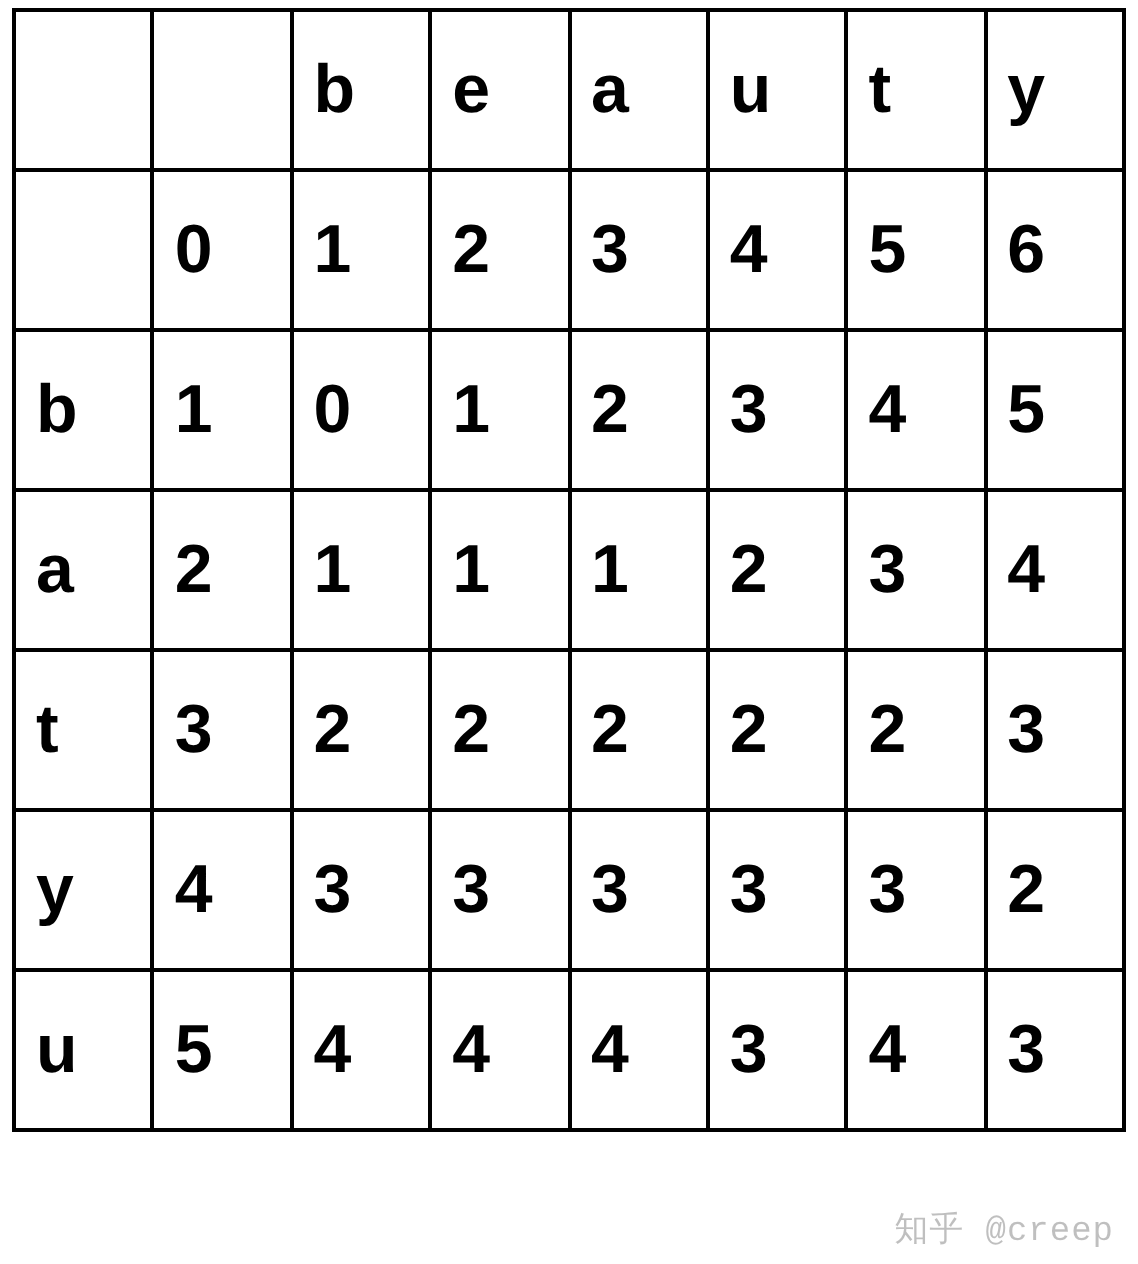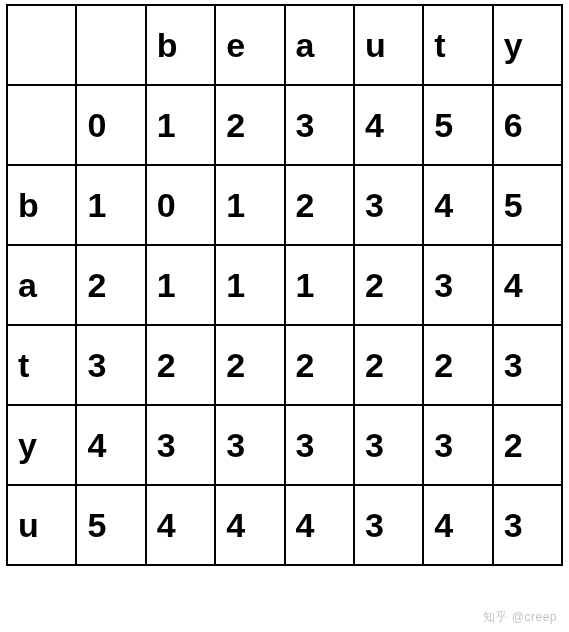--- a/index.html
+++ b/index.html
@@ -30,22 +30,22 @@
     color: #000;
     background: #fff;
   }
   td.red {
     color: #e60012;
   }
   .watermark {
     position: absolute;
     right: 12px;
     bottom: 6px;
-    font-family: Liberation Sans, sans-serif;
-    font-size: 12px;
+    font-family: Liberation Mono, monospace;
+    font-size: 17px;
     color: rgba(0,0,0,0.25);
     letter-spacing: 0.5px;
     pointer-events: none;
   }
 </style>
 </head>
 <body>
 
 <div class="wrap">
   <table class="edit">

